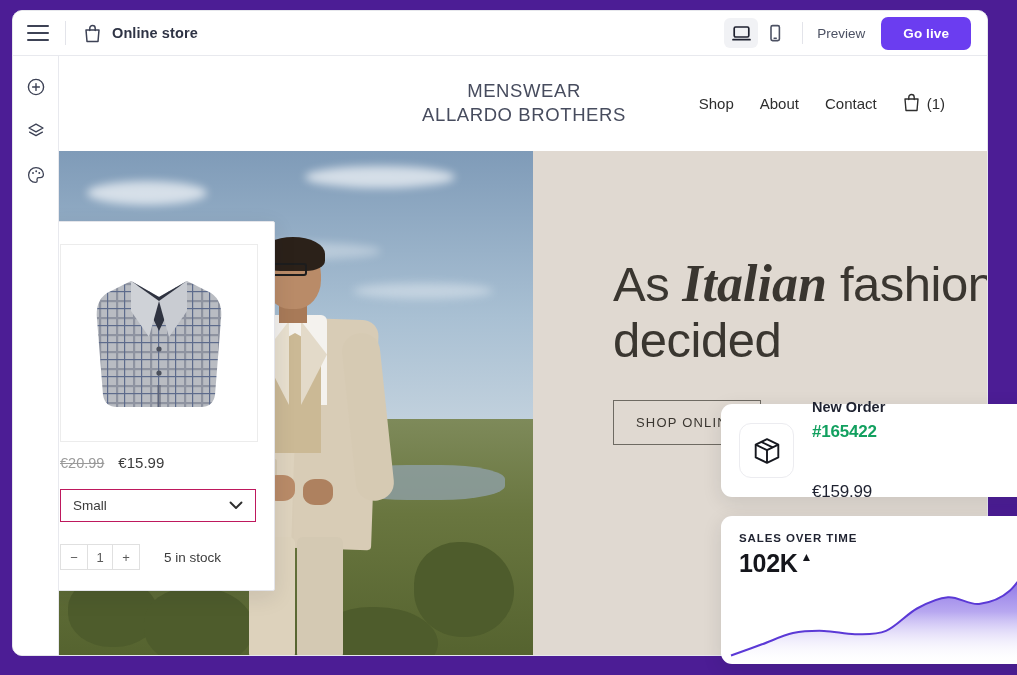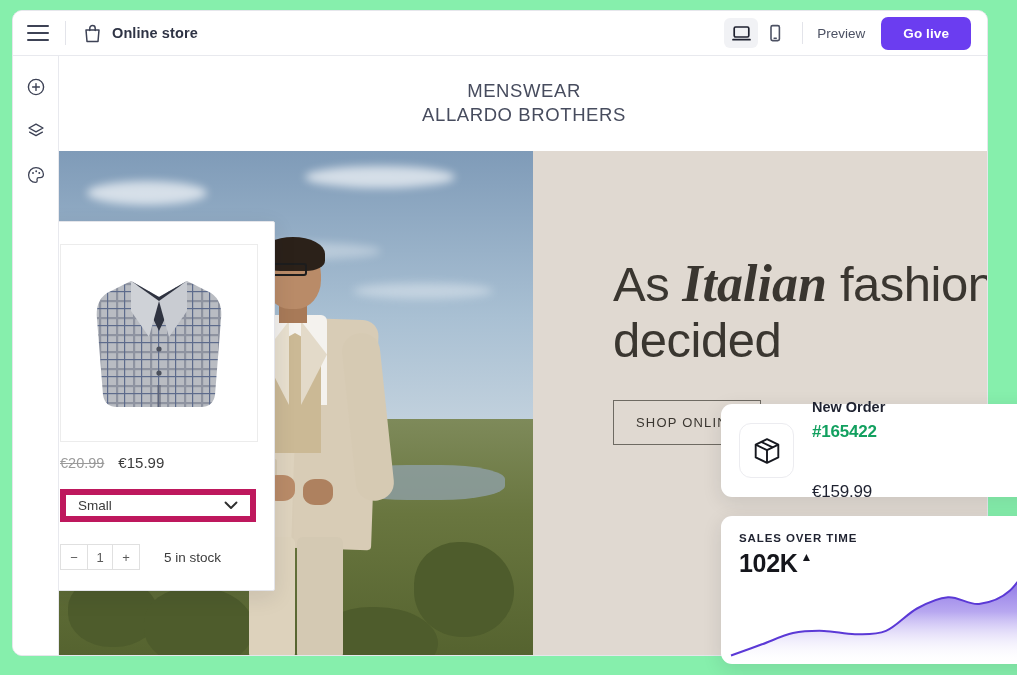--- a/index.html
+++ b/index.html
@@ -2,21 +2,21 @@
 <html><head>
 <meta charset="utf-8">
 <style>
   * { box-sizing: border-box; margin: 0; padding: 0; }
   html, body {
     width: 1017px; height: 675px;
     background: #ffffff;
     font-family: "Liberation Sans", sans-serif;
     overflow: hidden;
   }
-  .stage { position: relative; width: 1017px; height: 675px; background:#86efac; }
+  .stage { position: relative; width: 1017px; height: 675px; background:#4c1d95; }
 
   
   .app-window {
     position: absolute; left: 12px; top: 10px;
     width: 976px; height: 646px;
     background: #ffffff;
     border: 1px solid #e6e7ec;
     border-radius: 10px;
     overflow: hidden;
   }
@@ -139,21 +139,21 @@
   }
   .p-img {
     width: 198px; height: 198px; border:1px solid #ececec; background:#fff;
     position:relative; overflow:hidden; margin: 0 auto;
   }
   .p-title { margin-top: 22px; font-size:15.5px; letter-spacing:.6px; color:#3c3c3c; white-space:nowrap; }
   .p-prices { margin-top: 12px; display:flex; align-items:baseline; gap: 14px; }
   .p-old { font-size:14.5px; color:#9a9a9a; text-decoration: line-through; }
   .p-new { font-size:15px; color:#3c3c3c; }
   .p-select {
-    margin-top: 18px; height: 33px; border:6px solid #be185d; background:#fff;
+    margin-top: 18px; height: 33px; border:1px solid #be185d; background:#fff;
     display:flex; align-items:center; padding: 0 12px; font-size:13.5px; color:#3c3c3c; cursor:pointer;
   }
   .p-select .chev { margin-left:auto; }
   .p-qtyrow { margin-top: 22px; display:flex; align-items:center; }
   .stepper { display:flex; border:1px solid #e0e0e0; height:26px; }
   .stepper div { width:26px; display:flex; align-items:center; justify-content:center; font-size:13px; color:#5a5a5a; cursor:pointer; }
   .stepper .mid { border-left:1px solid #e0e0e0; border-right:1px solid #e0e0e0; cursor:text; }
   .p-stock { margin-left: 24px; font-size:13.5px; color:#3c3c3c; }
   .addcart {
     margin-top: 22px; width:100%; height: 42px; border:1.5px solid #555;
@@ -249,20 +249,34 @@
         </svg>
       </div>
     </div>
 
     <div class="canvas">
 
       <div class="site-header">
         <div class="brand">
           <div>MENSWEAR</div>
           <div>ALLARDO BROTHERS</div>
+        </div>
+        <div class="site-nav">
+          <a>Shop</a>
+          <a>About</a>
+          <a>Contact</a>
+          <div class="cart-link">
+            <span>
+              <svg width="17" height="19" viewBox="0 0 17 19" fill="none">
+                <path d="M2 6h13l-1 11.5H3L2 6z" stroke="#2e2e2e" stroke-width="1.4" stroke-linejoin="round"></path>
+                <path d="M5.8 6.5V4.2a2.7 2.7 0 0 1 5.4 0v2.3" stroke="#2e2e2e" stroke-width="1.4" stroke-linecap="round"></path>
+              </svg>
+            </span>
+            <span>(1)</span>
+          </div>
         </div>
       </div>
 
       <div class="hero">
 
         <div class="hero-photo">
           <div class="sky"></div>
           <div class="cloud" style="left:6%;top:6%;width:120px;height:24px;"></div>
           <div class="cloud" style="left:52%;top:3%;width:150px;height:22px;"></div>
           <div class="cloud" style="left:30%;top:18%;width:180px;height:18px;opacity:.5;"></div>

